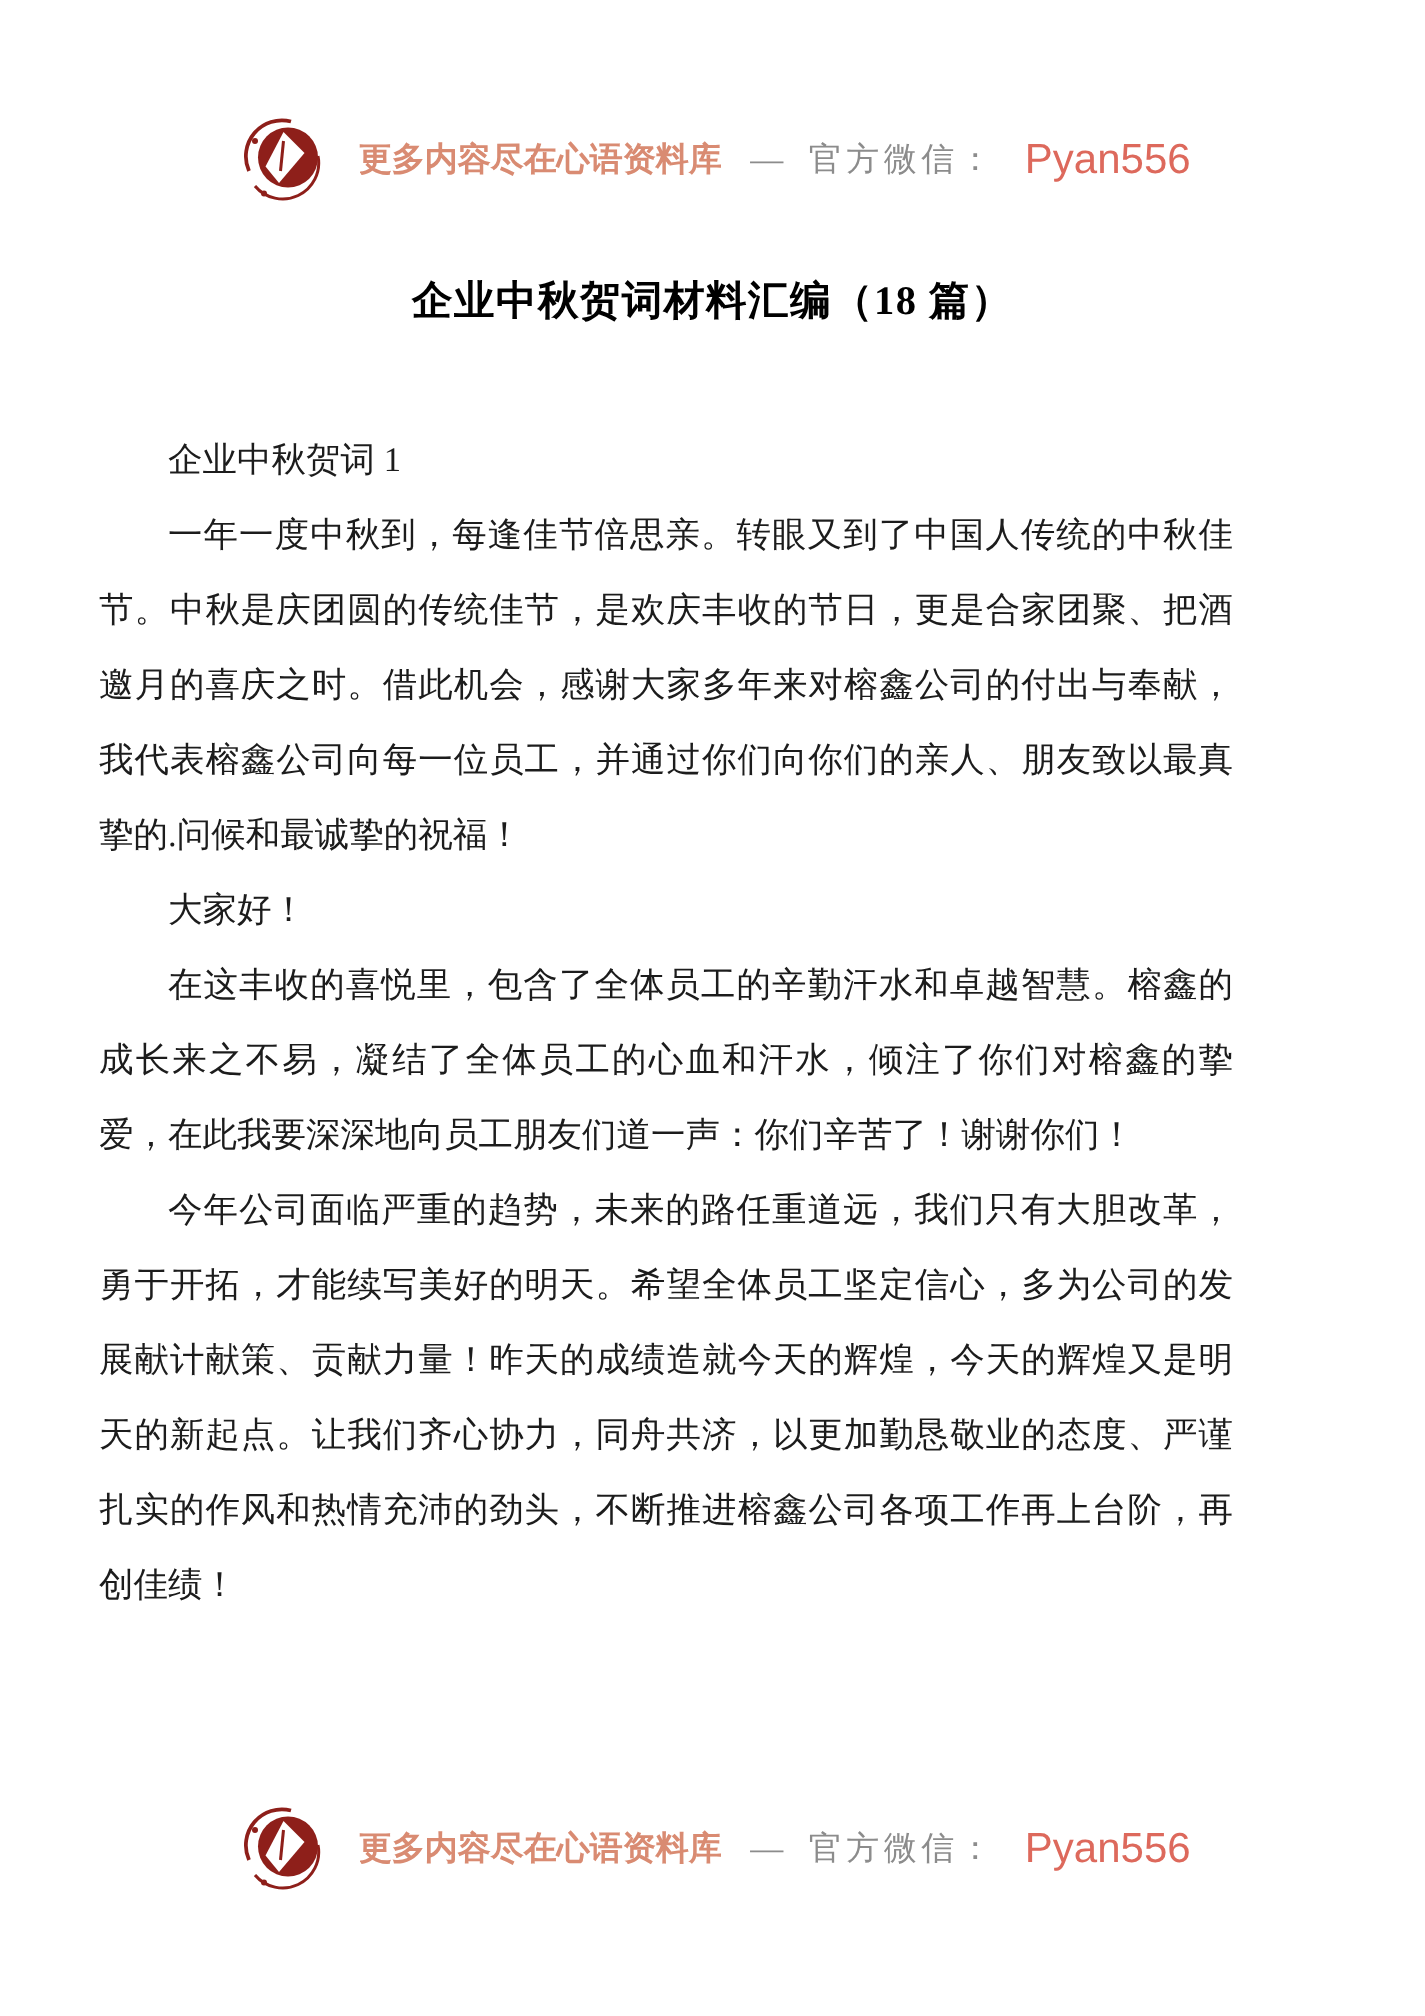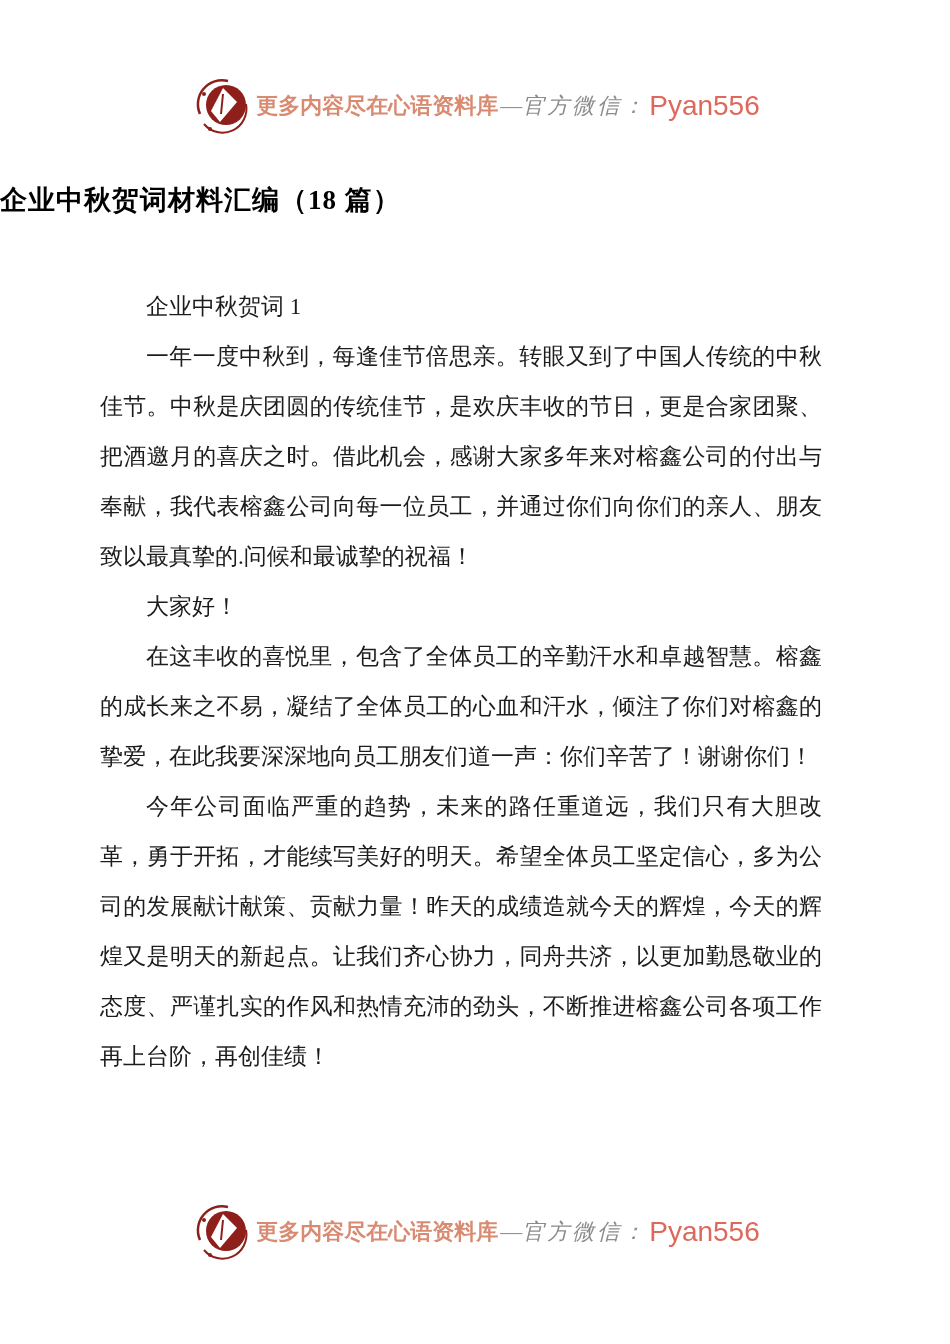--- a/index.html
+++ b/index.html
@@ -15,21 +15,21 @@
     background: #ffffff;
     overflow: hidden;
     font-family: "Liberation Serif", "DejaVu Serif", serif;
   }
 
   
   .watermark {
     display: flex;
     align-items: center;
     justify-content: center;
-    gap: 2px;
+    gap: 19px;
     width: 100%;
   }
   .watermark.header { padding-top: 74px; }
   .watermark.footer { position: absolute; left: 0; top: 1200px; }
 
   .logo {
     width: 64px;
     height: 64px;
     flex: 0 0 auto;
     display: inline-block;
@@ -47,45 +47,44 @@
   }
   .wm-dash {
     color: var(--label, #8c8c8c);
     font-size: 22px;
     white-space: nowrap;
     letter-spacing: -2px;
   }
   .wm-label {
     color: var(--label, #8c8c8c);
     font-size: 22px;
-    font-style: italic;
     letter-spacing: 3px;
     white-space: nowrap;
   }
   .wm-id {
     color: var(--wechat, #dd695c);
     font-family: "Liberation Sans", "DejaVu Sans", sans-serif;
     font-size: 28px;
     white-space: nowrap;
   }
 
   
   h1.doc-title {
     margin: 44px 0 0 0;
-    text-align: left;
+    text-align: center;
     font-size: 27px;
     line-height: 36px;
     font-weight: bold;
     color: #000000;
     letter-spacing: 1px;
   }
 
   
   .content {
-    margin: 64px 128px 0 100px;   
+    margin: 64px 128px 0 66px;   
     font-size: 23px;
     line-height: 50px;
     color: #1c1c1c;
     text-align: justify;
   }
   .content p { margin: 0; }
   .content p.indent { text-indent: 2em; }
 </style>
 </head>
 <body>

